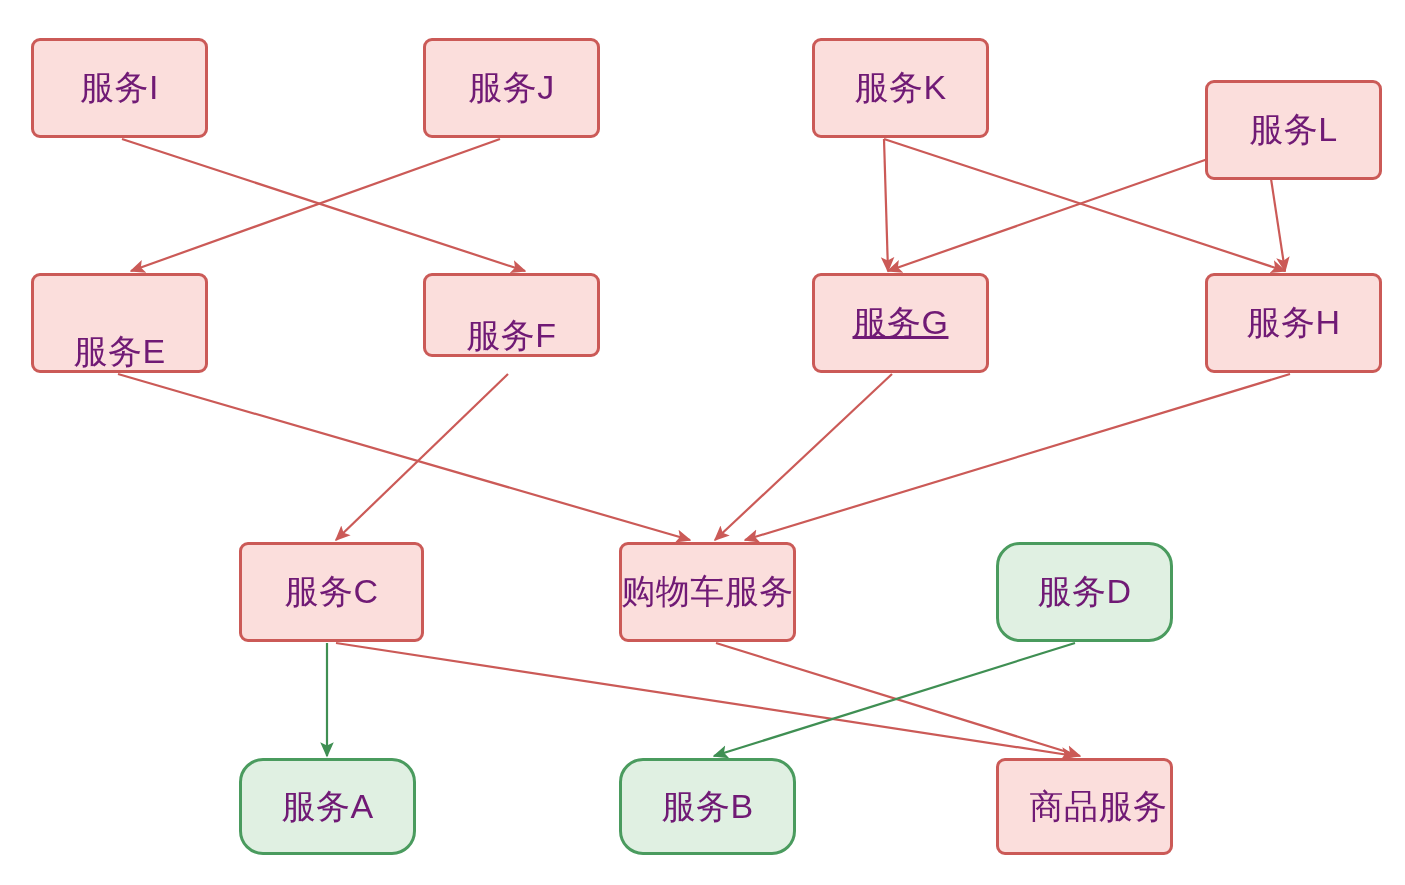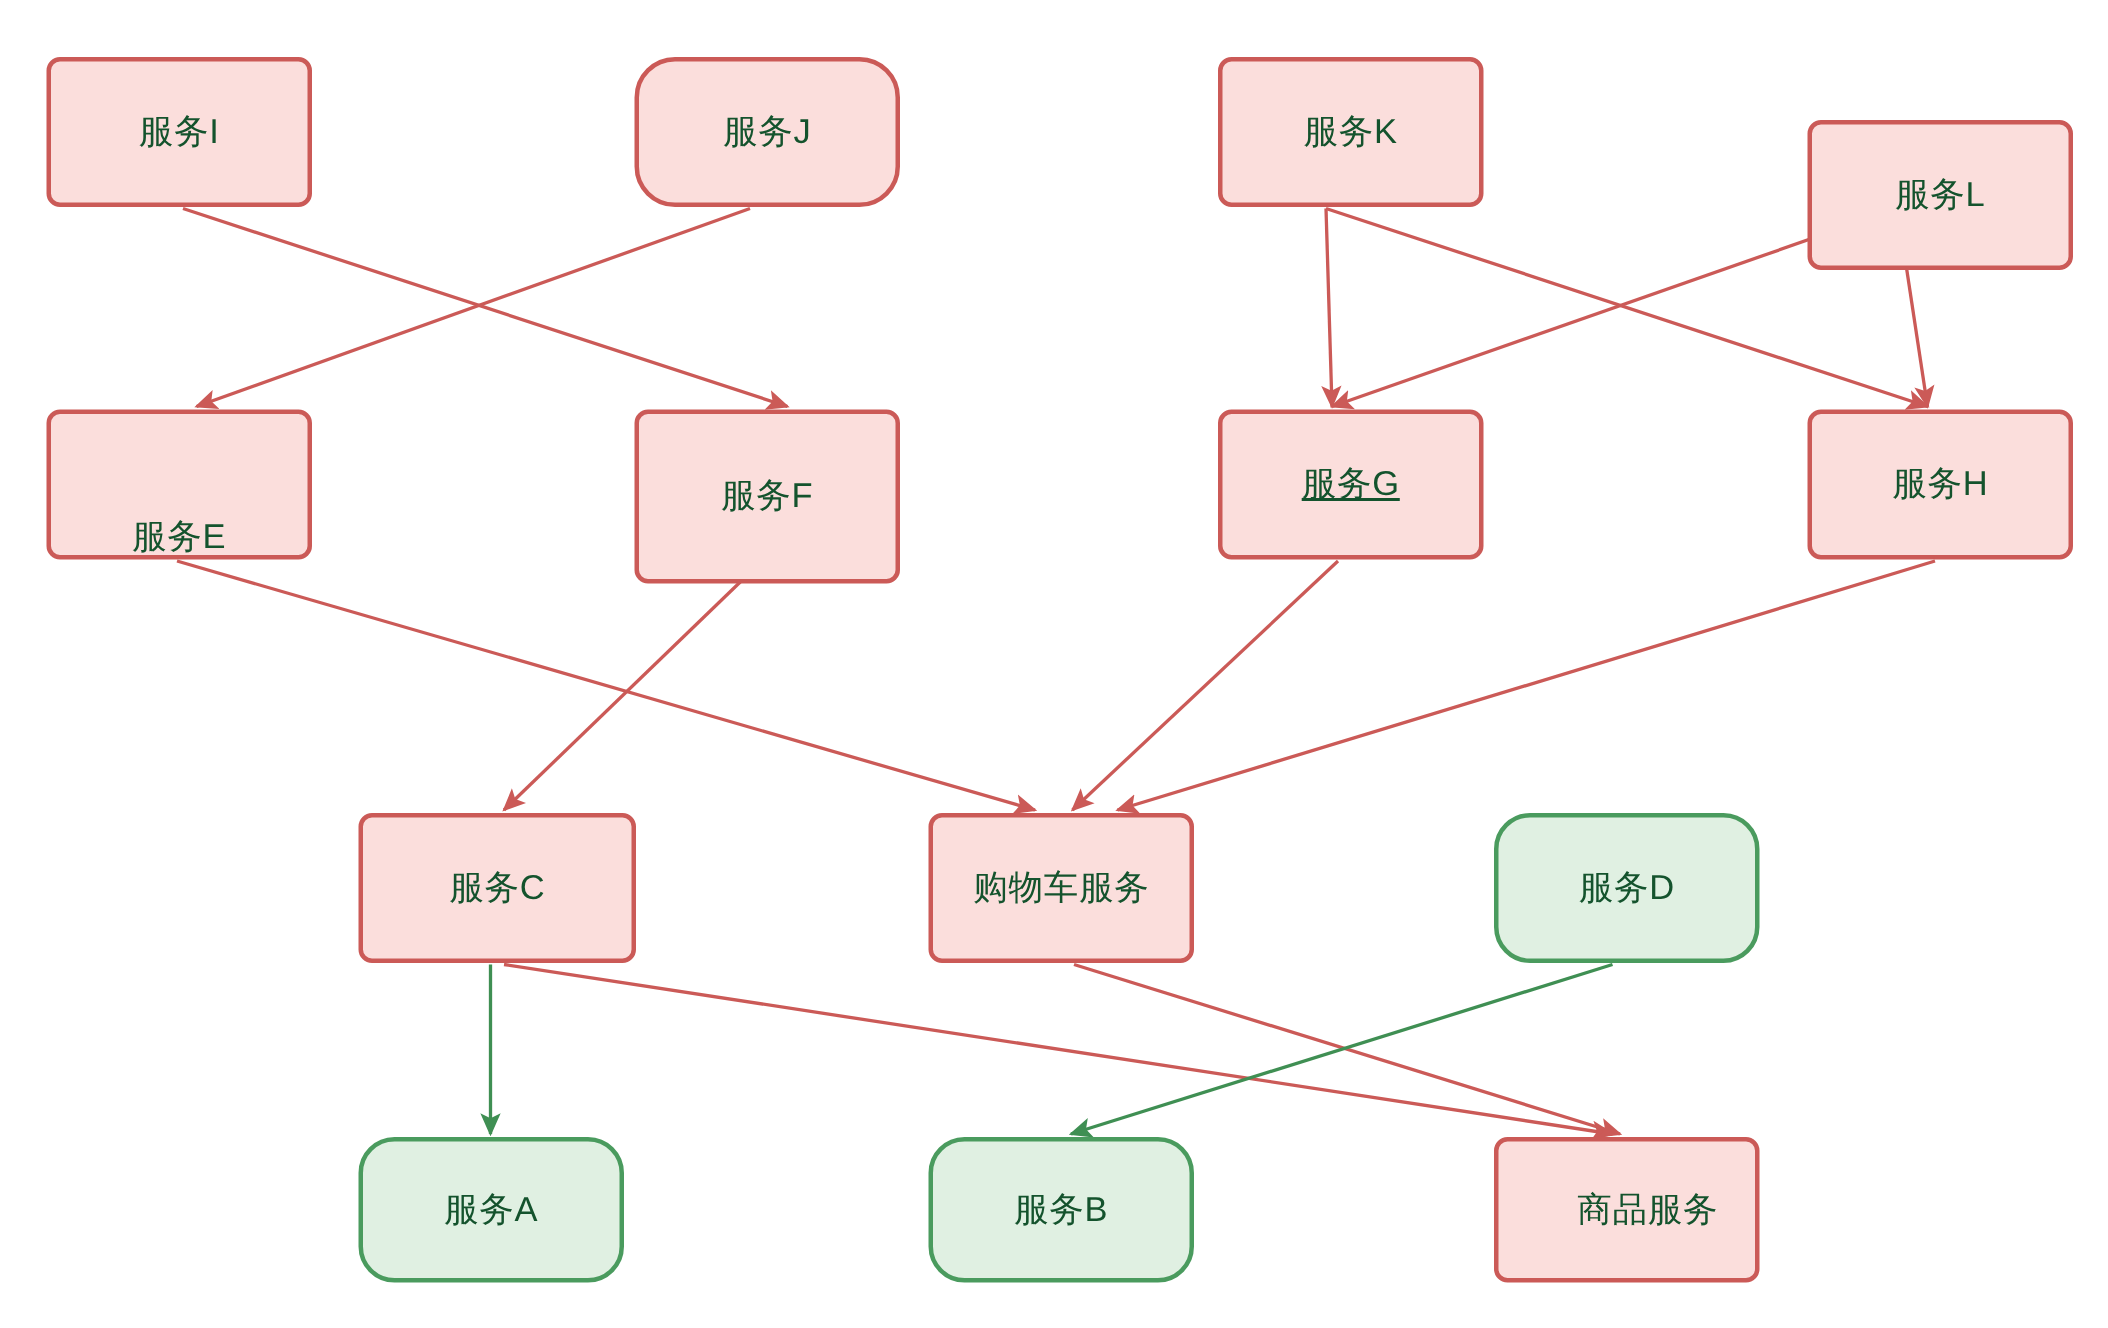--- a/index.html
+++ b/index.html
@@ -28,23 +28,23 @@
   }
   .node {
     position: absolute;
     box-sizing: border-box;
     display: flex;
     align-items: center;
     justify-content: center;
     border-radius: 9px;
     border-width: 3px;
     border-style: solid;
-    font-size: 23px;
+    font-size: 34px;
     letter-spacing: 0.5px;
-    color: #14532d;
+    color: #701a75;
     text-align: center;
     line-height: 1.1;
     white-space: nowrap;
     user-select: none;
   }
   .node.red {
     background: #fbdedc;
     border-color: #cb5a57;
   }
   .node.green {
@@ -85,33 +85,33 @@
         <line x1="336" y1="643" x2="1075" y2="756" stroke="#cb5a57" stroke-width="2.2" marker-end="url(#arrow-red)"></line>
         <line x1="716" y1="643" x2="1080" y2="756" stroke="#cb5a57" stroke-width="2.2" marker-end="url(#arrow-red)"></line>
         <line x1="1075" y1="643" x2="714" y2="756" stroke="#3f8f53" stroke-width="2.2" marker-end="url(#arrow-green)"></line>
       </g>
   </svg>
 
   <div id="nodes-group">
       <div class="node red" style="left: 31px; top: 38px; width: 177px; height: 100px;">
         <span class="node-label">服务I</span>
       </div>
-      <div class="node red" style="left: 423px; top: 38px; width: 177px; height: 100px; border-radius: 27px;">
+      <div class="node red" style="left: 423px; top: 38px; width: 177px; height: 100px;">
         <span class="node-label">服务J</span>
       </div>
       <div class="node red" style="left: 812px; top: 38px; width: 177px; height: 100px;">
         <span class="node-label">服务K</span>
       </div>
       <div class="node red" style="left: 1205px; top: 38px; width: 177px; height: 100px; margin-top: 42px;">
         <span class="node-label">服务L</span>
       </div>
       <div class="node red" style="left: 31px; top: 273px; width: 177px; height: 100px; align-items: flex-end;">
         <span class="node-label">服务E</span>
       </div>
-      <div class="node red" style="left: 423px; top: 273px; width: 177px; height: 116px;">
+      <div class="node red" style="left: 423px; top: 273px; width: 177px; height: 84px; align-items: flex-end;">
         <span class="node-label">服务F</span>
       </div>
       <div class="node red" style="left: 812px; top: 273px; width: 177px; height: 100px; text-decoration: underline;">
         <span class="node-label">服务G</span>
       </div>
       <div class="node red" style="left: 1205px; top: 273px; width: 177px; height: 100px;">
         <span class="node-label">服务H</span>
       </div>
       <div class="node red" style="left: 239px; top: 542px; width: 185px; height: 100px;">
         <span class="node-label">服务C</span>

